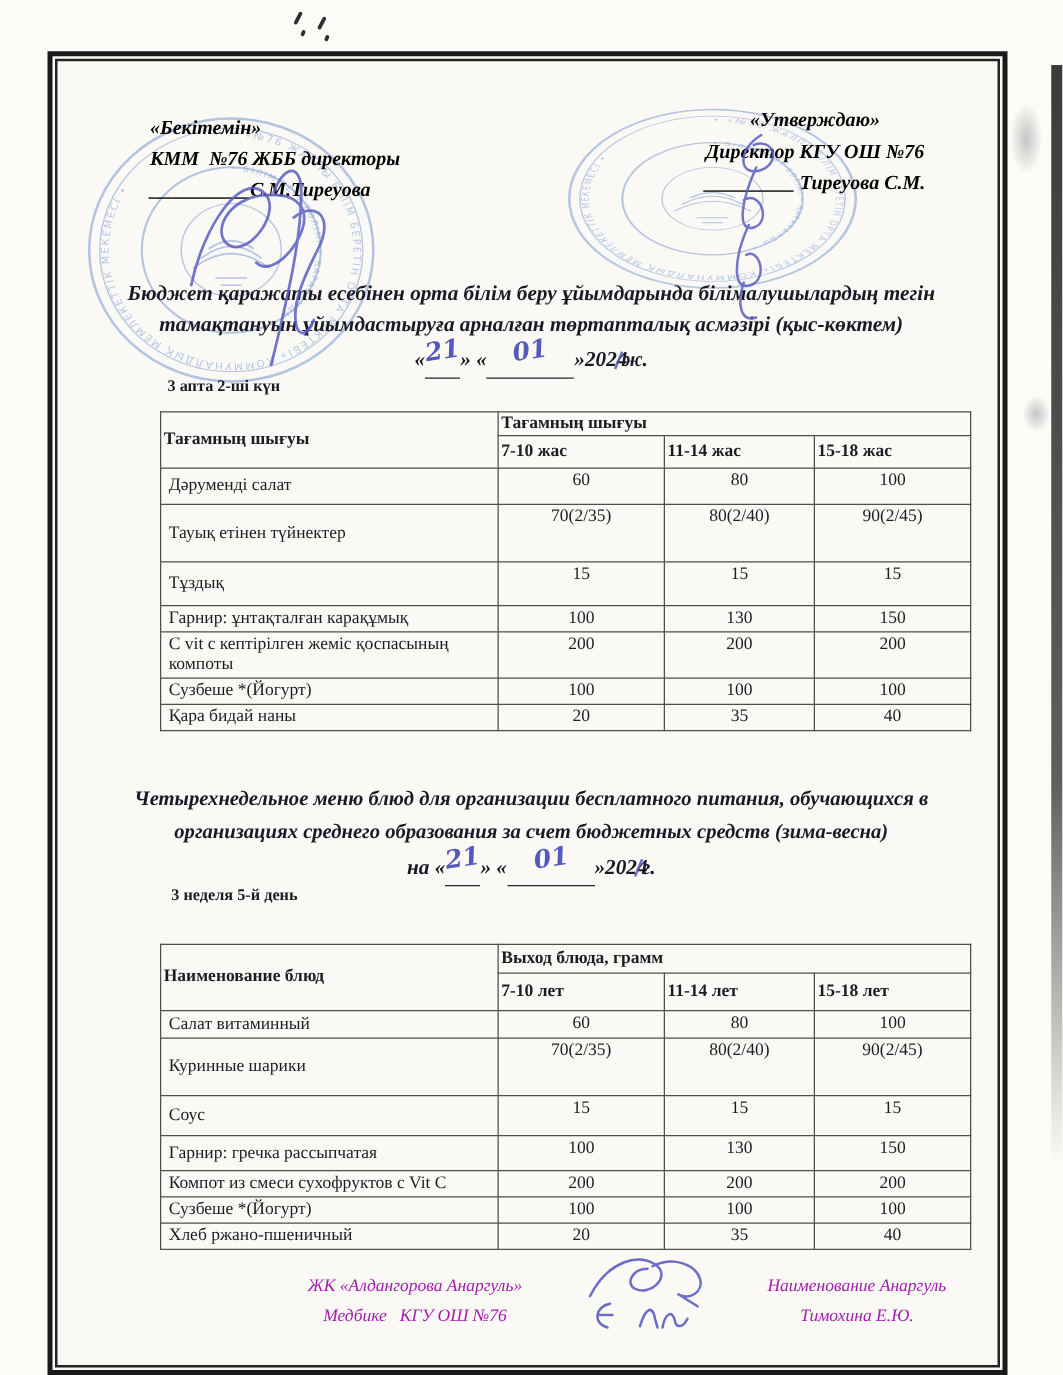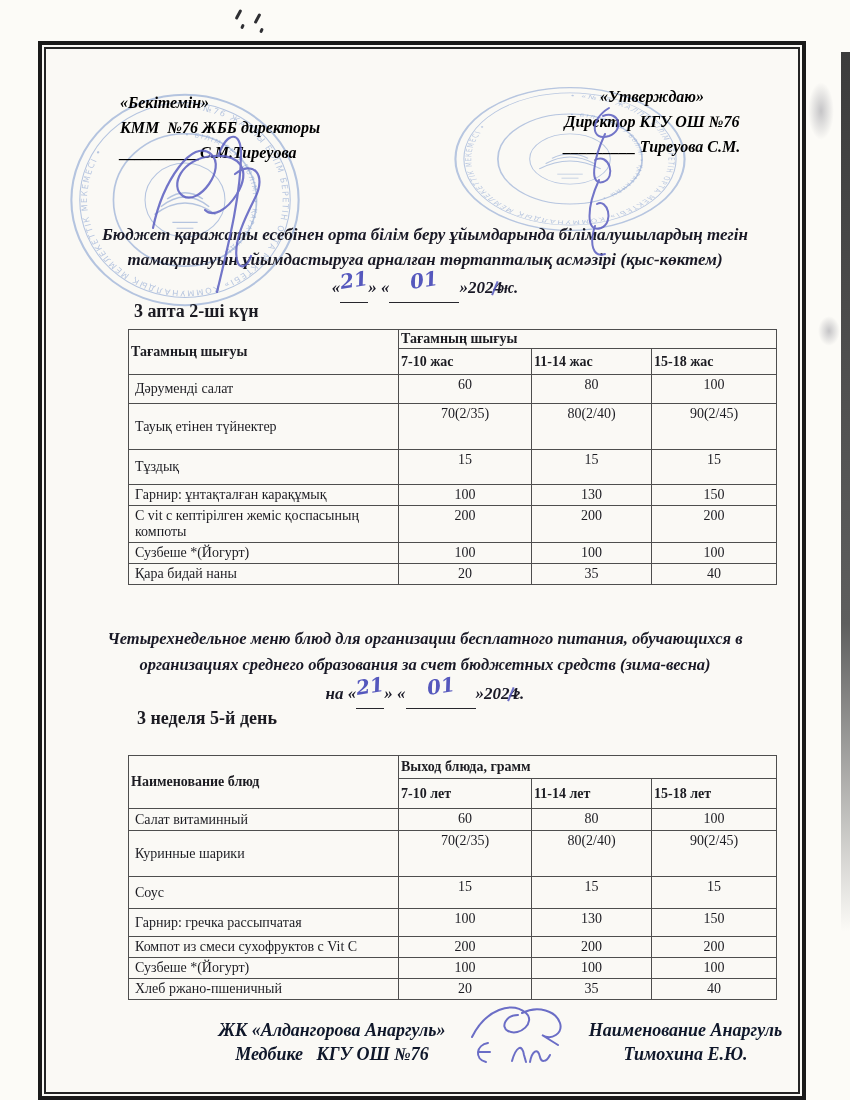--- a/index.html
+++ b/index.html
@@ -36,32 +36,32 @@
   .doc-title{left:55px;width:740px;text-align:center;font-weight:bold;font-style:italic;color:#191926;z-index:4;}
   .title-kk{top:222px;font-size:17px;line-height:25px;}
   .title-ru{top:626px;font-size:16.5px;line-height:26px;}
   .date-line{display:block;margin-top:3px;font-size:17px;}
   .blank{display:inline-block;border-bottom:1.4px solid #26262c;height:14px;vertical-align:-2px;text-align:center;line-height:0;}
   .blank-day{width:28px;}
   .blank-month{width:70px;}
   .blank .hand{position:relative;top:-8px;font-size:20px;transform:rotate(-9deg);}
   .ink-slash{display:inline-block;width:2px;height:15px;background:#5558bd;transform:rotate(22deg) translateY(3px);margin:0 1px 0 -7px;opacity:.85;}
 
-  .subtitle{font-size:18px;font-weight:bold;color:#1b1b22;z-index:4;}
+  .subtitle{font-size:13px;font-weight:bold;color:#1b1b22;z-index:4;}
 
   
   table.menu{border-collapse:collapse;font-size:14px;color:#1c1c22;z-index:4;position:absolute;left:128px;
     background:transparent;table-layout:fixed;}
   table.menu td{border:1px solid #4e4e4e;overflow:hidden;}
   td.hdr{font-weight:bold;vertical-align:middle;padding:1px 2px;}
   td.name-cell{padding:2px 4px 2px 6px;vertical-align:middle;}
   td.val-cell{text-align:center;vertical-align:top;padding-top:2px;margin-top:36px;}
 
   
-  .footer-block{font-size:18px;font-weight:bold;font-style:italic;line-height:24px;color:#0f172a;text-align:center;z-index:4;}
+  .footer-block{font-size:14px;font-weight:normal;font-style:italic;line-height:24px;color:#a21caf;text-align:center;z-index:4;}
   .footer-left{left:193px;top:1018px;width:278px;}
   .footer-right{left:578px;top:1018px;width:215px;}
   .footer-block div{white-space:pre;}
 </style>
 </head>
 <body>
 
 <div class="abs frame">
   <div class="frame-inner"></div>
 </div>

